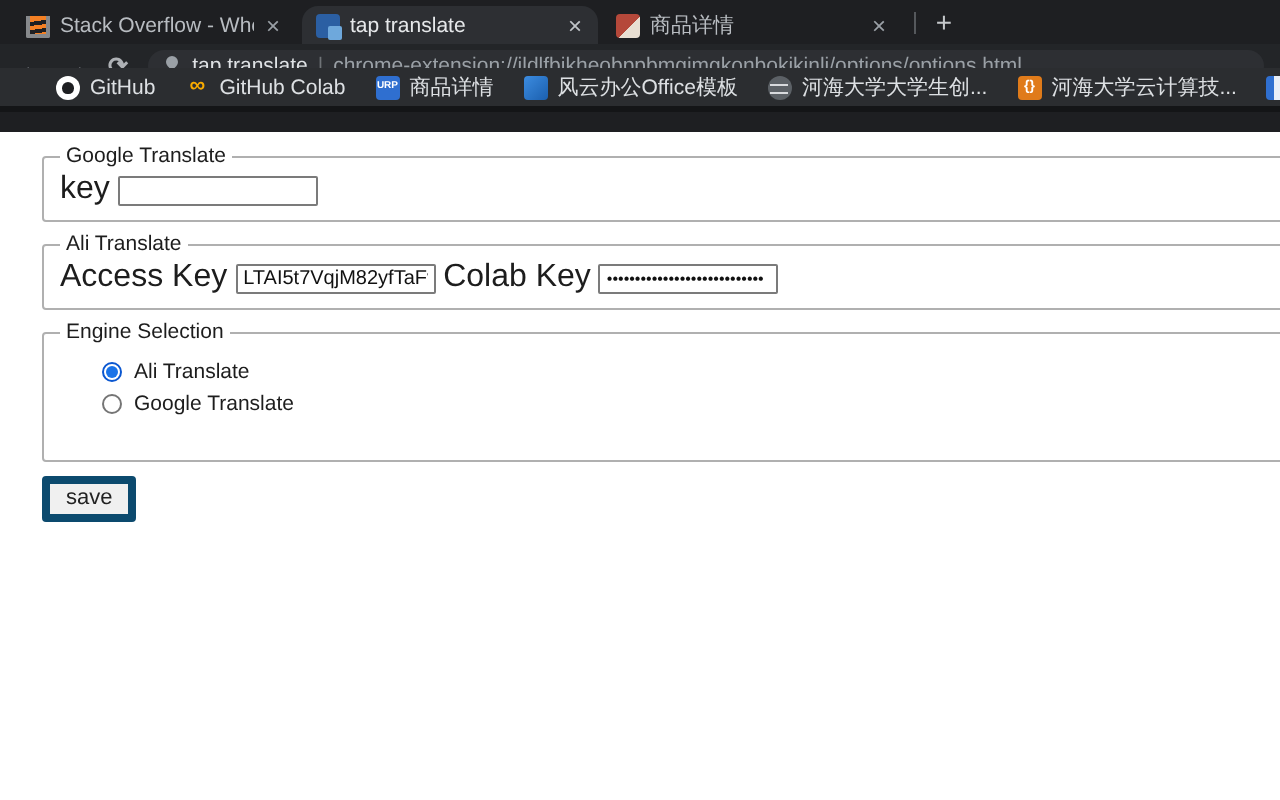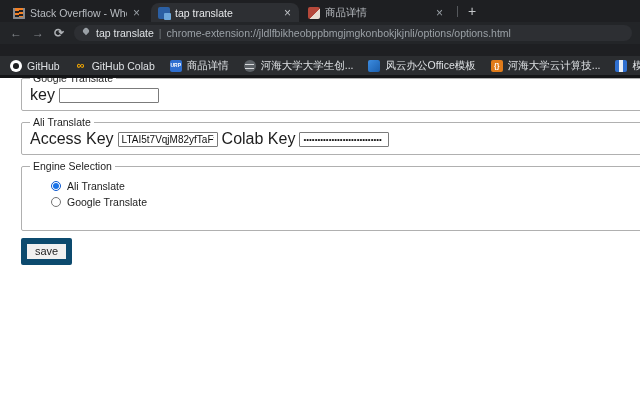--- a/index.html
+++ b/index.html
@@ -57,23 +57,23 @@
     flex:1; height:16px; margin:0 8px 0 10px; background:#2d2f33; border-radius:8px;
     display:flex; align-items:center; padding:0 8px; overflow:hidden;
   }
   .pin-icon { width:8px; height:10px; flex:none; margin-right:6px; position:relative; }
   .pin-icon::before { content:""; position:absolute; top:0; left:1px; width:6px; height:6px; background:#9aa0a6; border-radius:50% 50% 50% 0; transform:rotate(-45deg); }
   .omnibox .ext-name { color:#dfe2e5; font-size:10.5px; white-space:nowrap; }
   .omnibox .sep { color:#6f7377; font-size:10.5px; margin:0 5px; }
   .omnibox .url { color:#9aa0a6; font-size:10.5px; white-space:nowrap; overflow:hidden; }
 
   .bookmarks {
-    position:absolute; top:56px; left:0; width:640px; height:22px;
+    position:absolute; top:34px; left:0; width:640px; height:22px;
     background:#2b2d30; border-bottom:3px solid #141517;
-    display:flex; align-items:center; gap:15px; padding-left:10px;
+    display:flex; align-items:center; gap:15px; padding-left:28px;
     font-size:10.5px; color:#dde0e3;
   }
   .bm { display:flex; align-items:center; gap:5px; white-space:nowrap; cursor:default; }
   .bm-icon { width:12px; height:12px; flex:none; border-radius:2px; display:flex; align-items:center; justify-content:center; font-size:8px; line-height:1; }
   .ic-github { background:#ffffff; border-radius:50%; position:relative; }
   .ic-github::after { content:""; position:absolute; left:3px; top:3px; width:6px; height:6px; background:#1e1f22; border-radius:50% 50% 45% 45%; }
   .ic-colab { color:#f9ab00; font-weight:bold; font-size:11px; }
   .ic-urp { background:#2f6fd0; color:#fff; font-size:5px; font-weight:bold; }
   .ic-office { background:linear-gradient(135deg,#3c8ce0,#1b5fae); }
   .ic-globe { background:#5c6166; border-radius:50%; position:relative; }
@@ -99,21 +99,21 @@
   .secret-input { width:90px; font-size:8px; letter-spacing:0; }
 
   .engine-body { padding:7px 0 12px 21px; }
   .radio-row { display:flex; align-items:center; gap:6px; margin-bottom:4px; font-size:10.5px; color:#1d1d1d; }
   .radio { width:10px; height:10px; border:1px solid #757575; border-radius:50%; background:#fff; position:relative; flex:none; }
   .radio[data-checked="true"] { border-color:#0b57d0; }
   .radio[data-checked="true"]::after { content:""; position:absolute; inset:1px; background:#1a73e8; border-radius:50%; }
 
   .save-btn {
     margin:2px 0 0 0; font-size:11px; font-family:"Liberation Sans",sans-serif;
-    background:#f0f0f0; border:6px solid #0c4a6e; border-radius:2px;
+    background:#f0f0f0; border:4px solid #0c4a6e; border-radius:2px;
     padding:1px 8px 2px 8px; color:#222;
   }
 </style>
 </head>
 <body>
 
 <div class="chrome">
 
   <div class="tabstrip">
     <div class="tab tab-1">
@@ -154,26 +154,26 @@
     </div>
     <div class="bm">
       <span class="bm-icon ic-colab">∞</span>
       <span>GitHub Colab</span>
     </div>
     <div class="bm">
       <span class="bm-icon ic-urp">URP</span>
       <span>商品详情</span>
     </div>
     <div class="bm">
+      <span class="bm-icon ic-office"></span>
+      <span>风云办公Office模板</span>
+    </div>
+    <div class="bm">
       <span class="bm-icon ic-globe"></span>
       <span>河海大学大学生创...</span>
-    </div>
-    <div class="bm">
-      <span class="bm-icon ic-office"></span>
-      <span>风云办公Office模板</span>
     </div>
     <div class="bm">
       <span class="bm-icon ic-cloud">{}</span>
       <span>河海大学云计算技...</span>
     </div>
     <div class="bm">
       <span class="bm-icon ic-assignment"></span>
       <span>模式识别作业提交</span>
     </div>
   </div>

